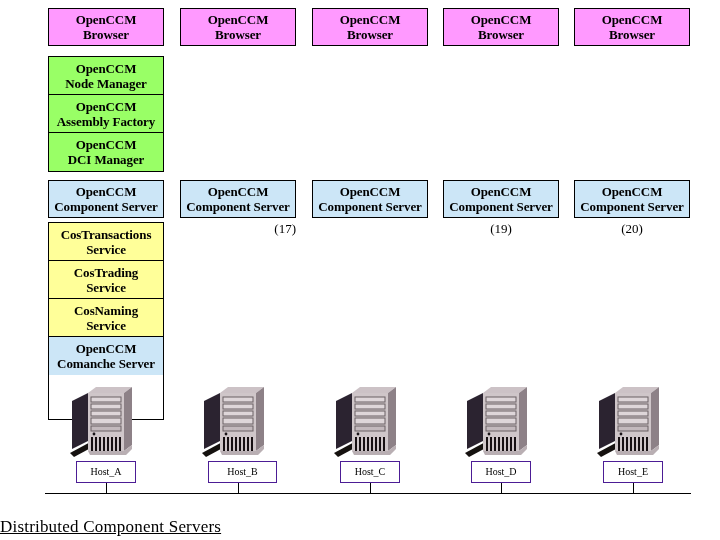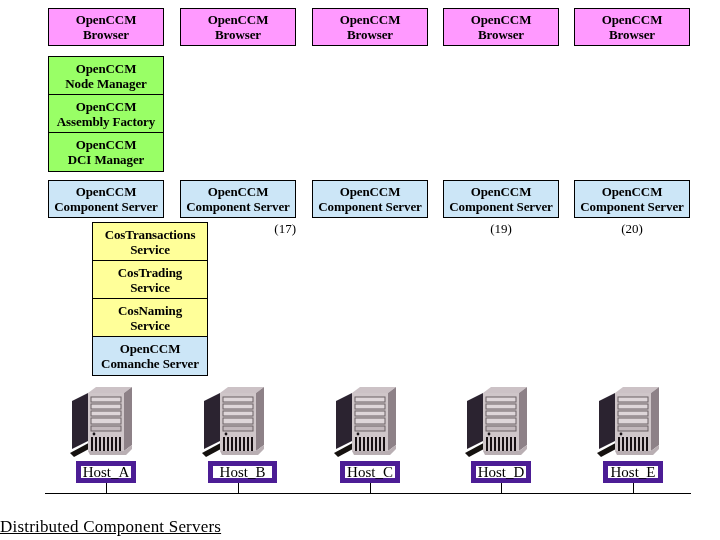--- a/index.html
+++ b/index.html
@@ -65,23 +65,23 @@
     justify-content: center;
     white-space: nowrap;
     letter-spacing: -0.1px;
   }
   .stack .cell:last-child { border-bottom: none; }
 
   
   .hostbox {
     position: absolute;
     box-sizing: border-box;
-    border: 5px solid #4c1d95;
+    border: 1px solid #4c1d95;
     background: #ffffff;
-    font-size: 15px;
+    font-size: 10px;
     line-height: 20px;
     text-align: center;
     display: flex;
     align-items: center;
     justify-content: center;
     white-space: nowrap;
   }
 
   
   .caption {
@@ -147,21 +147,21 @@
       <span class="ln">OpenCCM</span>
       <span class="ln">DCI Manager</span>
     </div>
   </div>
 
   <div class="box c-blue" style="left:48px; top:180px; width:116px; height:38px;">
     <span class="ln">OpenCCM</span>
     <span class="ln">Component Server</span>
   </div>
 
-  <div class="stack" style="left:48px; top:222px; width:116px; height:154px;margin-left:44px;">
+  <div class="stack" style="left:48px; top:222px; width:116px; height:198px;">
     <div class="cell c-yellow" style="height:38px;">
       <span class="ln">CosTransactions</span>
       <span class="ln">Service</span>
     </div>
     <div class="cell c-yellow" style="height:38px;">
       <span class="ln">CosTrading</span>
       <span class="ln">Service</span>
     </div>
     <div class="cell c-yellow" style="height:38px;">
       <span class="ln">CosNaming</span>

